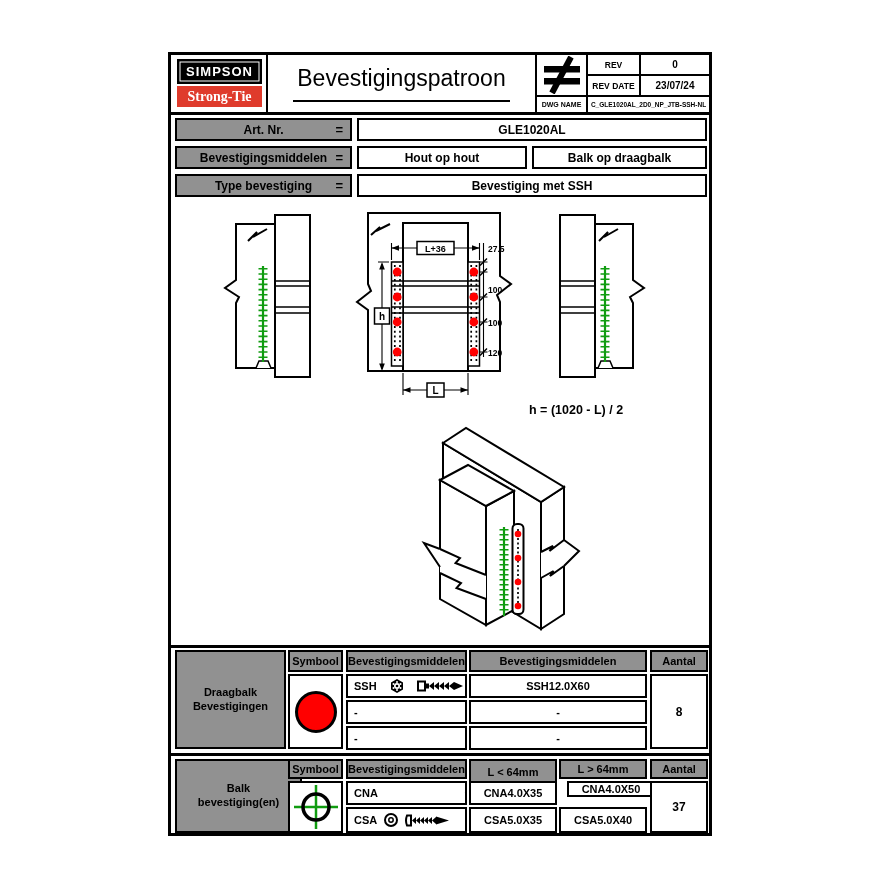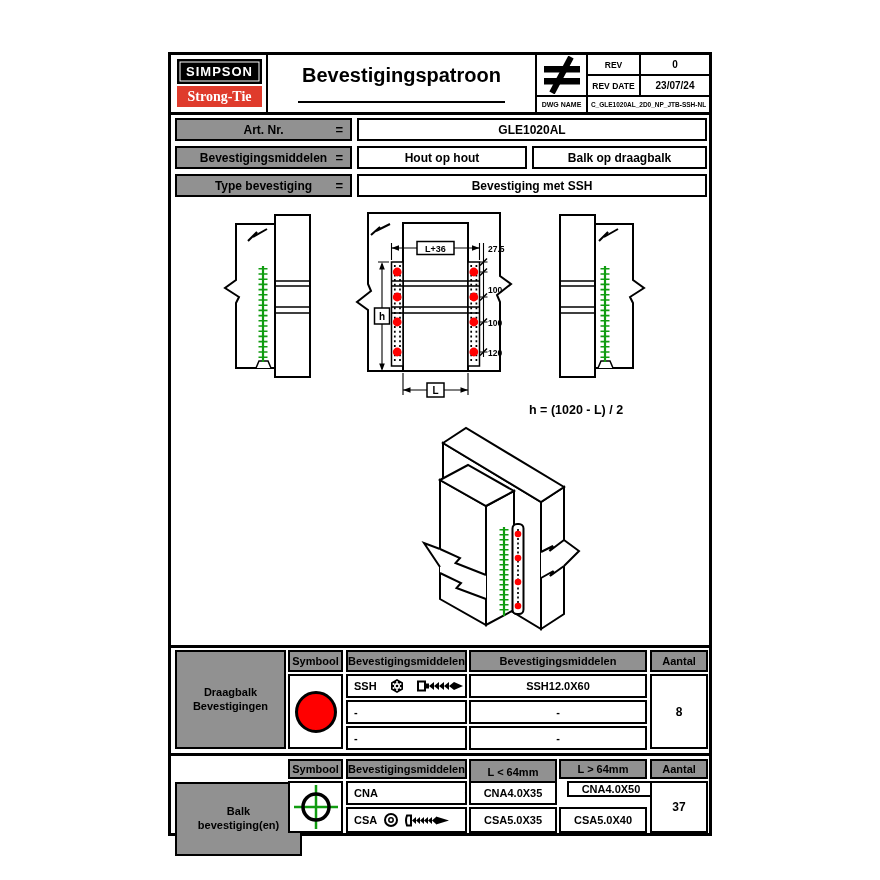--- a/index.html
+++ b/index.html
@@ -13,21 +13,21 @@
   
   #logoCell{left:0;top:0;width:97px;height:57px;border-right:2px solid #000;}
   .logoBlack{left:6px;top:4px;width:85px;height:25px;background:#000;color:#fff;
         display:flex;align-items:center;justify-content:center;font-weight:bold;font-size:13px;
         letter-spacing:1px;box-shadow:inset 0 0 0 2.5px #000, inset 0 0 0 3.5px #fff;}
   .logoRed{left:6px;top:31px;width:85px;height:21px;background:#df3b2c;color:#fff;
         display:flex;align-items:center;justify-content:center;
         font-family:"Liberation Serif",serif;font-weight:bold;font-size:14px;}
   #titleCell{left:97px;top:0;width:269px;height:57px;border-right:2px solid #000;
         display:flex;align-items:center;justify-content:center;}
-  #titleCell span{font-weight:bold;font-size:20px;border-bottom:2.5px solid #000;padding:0 4px 14px 4px;}
+  #titleCell span{font-weight:normal;font-size:23px;border-bottom:2.5px solid #000;padding:0 4px 8px 4px;}
   #neqCell{left:366px;top:0;width:51px;height:42px;border-right:2px solid #000;border-bottom:2px solid #000;
         display:flex;align-items:center;justify-content:center;}
   #dwgLabelCell{left:366px;top:42px;width:51px;height:15px;border-right:2px solid #000;
         display:flex;align-items:center;justify-content:center;font-weight:bold;font-size:7px;}
   .revLbl{left:417px;width:53px;height:21px;border-right:2px solid #000;border-bottom:2px solid #000;
         display:flex;align-items:center;justify-content:center;font-weight:bold;font-size:8.5px;}
   .revVal{left:470px;width:68px;height:21px;border-bottom:2px solid #000;
         display:flex;align-items:center;justify-content:center;font-weight:bold;font-size:10px;}
   #dwgValueCell{left:417px;top:42px;width:121px;height:15px;
         display:flex;align-items:center;justify-content:center;font-weight:bold;font-size:6.5px;white-space:nowrap;}
@@ -262,21 +262,21 @@
 
   <div class="abs cell td nameCell" style="left:175px;top:671px;width:121px;height:24px;">
     <span>-</span>
   </div>
   <div class="abs cell td" style="left:298px;top:671px;width:178px;height:24px;">-</div>
 
   <div class="abs cell" style="left:479px;top:619px;width:58px;height:75px;font-size:12px;">8</div>
 
   <div class="abs sep" style="top:698px;height:3px;"></div>
 
-  <div class="abs cell gray tlabel" style="left:4px;top:704px;width:127px;height:74px;margin-top:23px;">
+  <div class="abs cell gray tlabel" style="left:4px;top:704px;width:127px;height:74px;">
     <div>
           <div>Balk</div>
          <div>bevestiging(en)</div>
         </div>
   </div>
   <div class="abs cell gray th" style="left:117px;top:704px;width:55px;height:20px;">Symbool</div>
   <div class="abs cell gray th" style="left:175px;top:704px;width:121px;height:20px;">Bevestigingsmiddelen</div>
   <div class="abs cell gray th" style="left:298px;top:704px;width:88px;height:26px;">L &lt; 64mm</div>
   <div class="abs cell gray th" style="left:388px;top:704px;width:88px;height:20px;">L &gt; 64mm</div>
   <div class="abs cell gray th" style="left:479px;top:704px;width:58px;height:20px;">Aantal</div>

